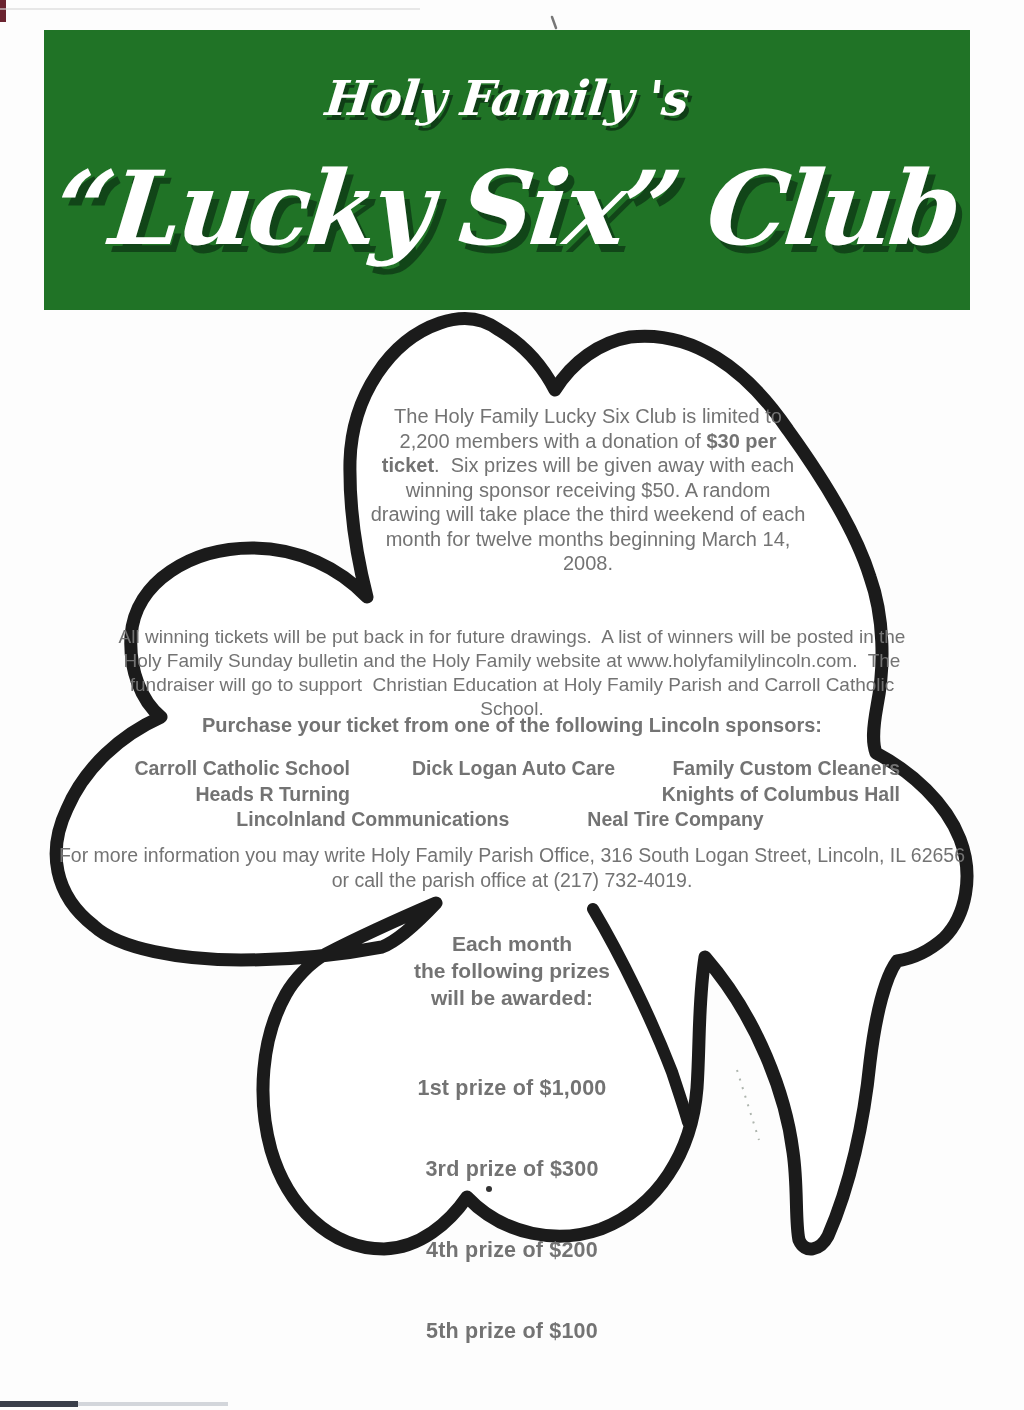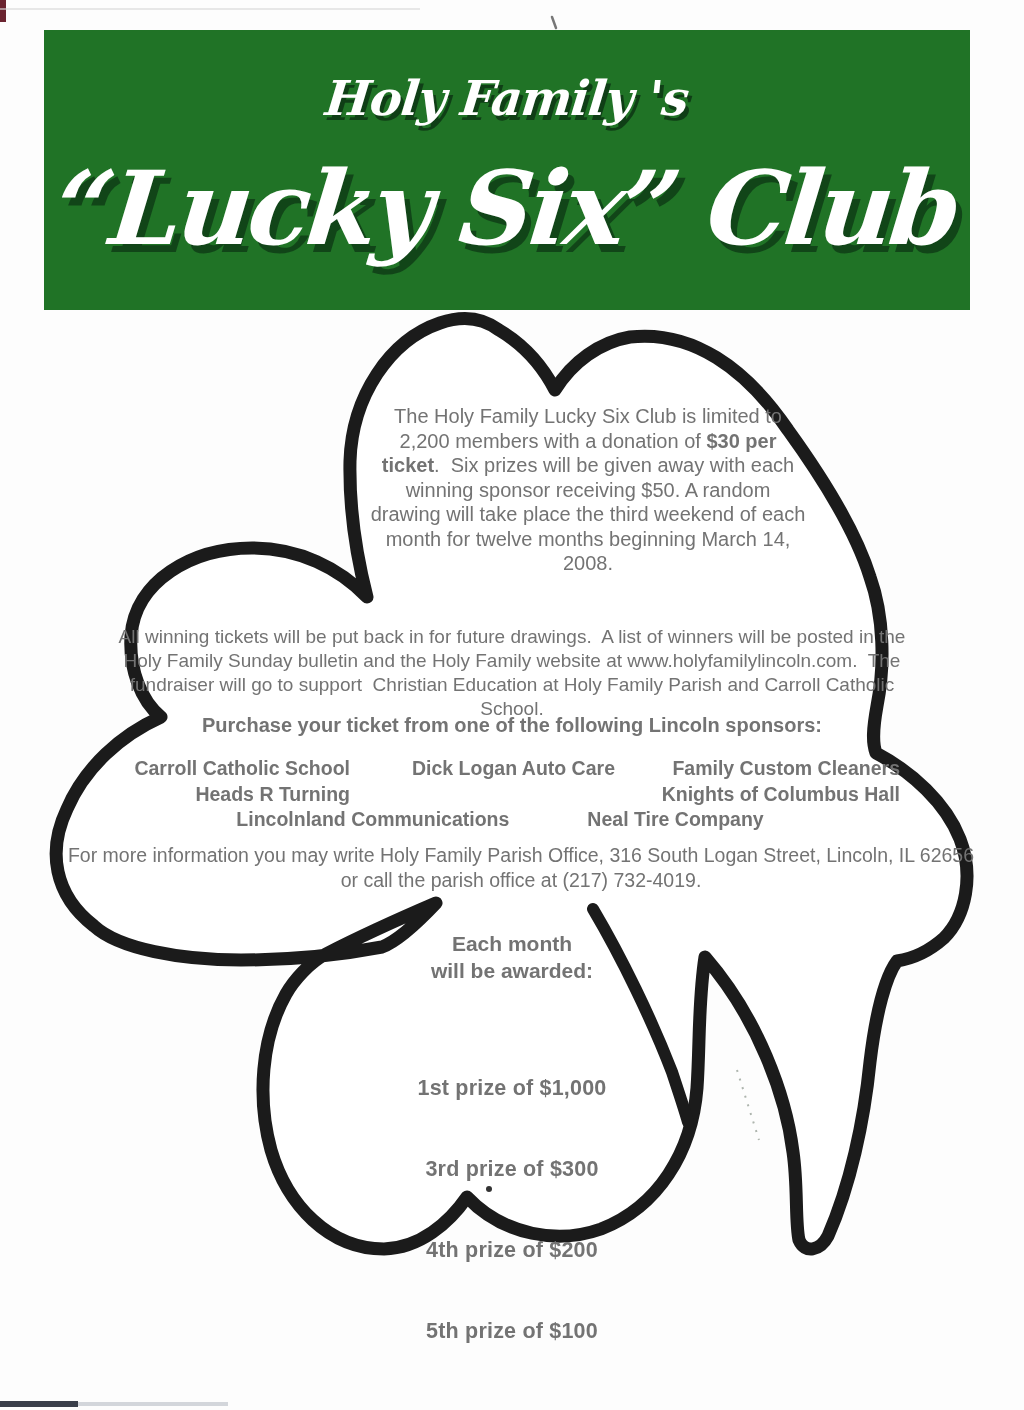--- a/index.html
+++ b/index.html
@@ -63,21 +63,21 @@
     font-size:19.5px;font-weight:bold;
   }
   .sp-row{display:flex;height:25.5px;text-align:right;}
   .sp-c1{width:250px;}
   .sp-c2{width:265px;}
   .sp-c3{flex:1;}
   .sp-row3{display:flex;justify-content:center;gap:78px;height:25.5px;}
   .contact{
     left:55px;top:843px;width:914px;
     font-size:19.5px;line-height:25px;
-    text-align:center;white-space:pre-wrap;margin-left:9px;
+    text-align:center;white-space:pre-wrap;
   }
   .prizes-head{
     left:312px;top:930px;width:400px;
     font-size:21px;line-height:27px;font-weight:bold;text-align:center;
   }
   .prizes-list{
     left:312px;top:1021px;width:400px;
     font-size:21.5px;line-height:27px;font-weight:bold;text-align:center;
     letter-spacing:.2px;white-space:pre-wrap;
   }
@@ -161,20 +161,21 @@
     <div class="sp-row3">
       <span>Lincolnland Communications</span>
       <span>Neal Tire Company</span>
     </div>
   </div>
 
   <div class="gtext contact">For more information you may write Holy Family Parish Office, 316 South Logan Street, Lincoln, IL 62656 or call the parish office at (217) 732-4019.</div>
 
   <div class="gtext prizes-head">
     <div>Each month</div>
+    <div>the following prizes</div>
     <div>will be awarded:</div>
   </div>
   <div class="gtext prizes-list">
     <div>1st prize of $1,000</div>
     <div>3rd prize of $300</div>
     <div>4th prize of $200</div>
     <div>5th prize of $100</div>
     
   </div>
 

